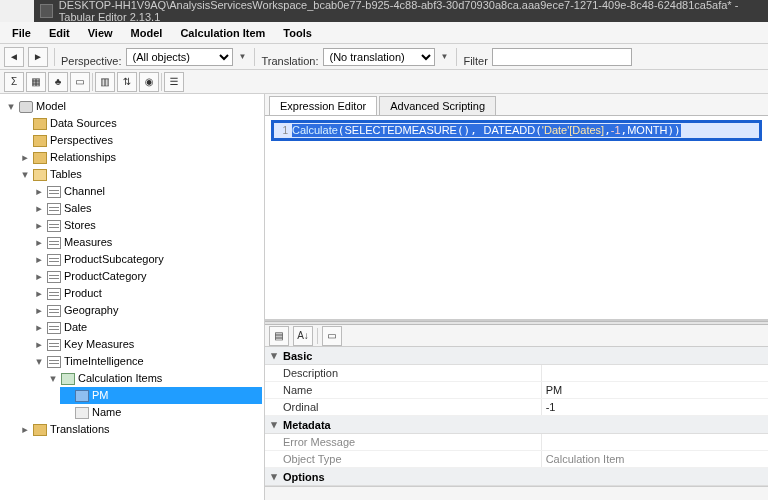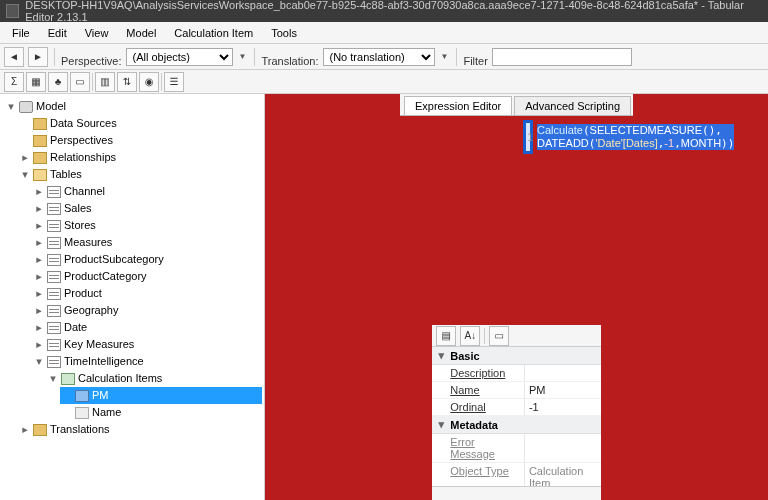--- a/index.html
+++ b/index.html
@@ -1,20 +1,20 @@
 <!DOCTYPE html>
 <html><head>
 <meta charset="utf-8">
 <style>
   * { box-sizing: border-box; margin: 0; padding: 0; font-family: "Segoe UI", Tahoma, sans-serif; font-size: 11px; }
   body { width: 768px; height: 500px; background: #f0f0f0; display: flex; flex-direction: column; overflow: hidden; }
-  .titlebar { background: #3a3a3a; color: #ccc; height: 22px; display: flex; align-items: center; padding: 0 6px; }
+  .titlebar { background: #3a3a3a; color: #ccc; height: 22px; display: flex; align-items: center; padding: 0 6px; margin-left: 34px; }
   .titlebar .icon { width: 14px; height: 14px; background: #555; border: 1px solid #777; margin-right: 6px; display:inline-block;}
   .menubar { background: #f5f5f5; border-bottom: 1px solid #d0d0d0; height: 22px; display: flex; align-items: center; padding: 0 4px; gap: 2px; }
-  .menubar .item { padding: 2px 8px; cursor: default; }
+  .menubar .item { padding: 2px 8px; cursor: default; font-weight: bold; }
   .toolbar1 { background: #f5f5f5; border-bottom: 1px solid #d0d0d0; height: 26px; display: flex; align-items: center; padding: 0 4px; gap: 4px; }
   .toolbar1 .sep { width:1px; height:18px; background:#ccc; margin:0 2px;}
   .toolbar1 .lbl { color:#333;margin-top:9px; }
   .toolbar1 select, .toolbar1 input { height:18px; border:1px solid #aaa; font-size:11px; padding:0 2px; background:#fff;}
   .toolbar2 { background: #f5f5f5; border-bottom: 1px solid #d0d0d0; height: 24px; display: flex; align-items: center; padding: 0 4px; gap: 2px;}
   .tbtn { width:20px; height:20px; border:1px solid #bbb; background:#fafafa; display:flex; align-items:center; justify-content:center; font-size:10px; color:#333; cursor:default;}
   .main { flex:1; display:flex; overflow:hidden; }
   .tree { width:265px; background:#fff; border-right:1px solid #ccc; overflow:auto; padding:4px 2px;}
   .tree ul { list-style:none; padding-left:14px;}
   .tree > ul { padding-left:2px;}
@@ -25,37 +25,37 @@
   .ic { width:14px; height:12px; display:inline-block; }
   .ic-folder { background:#e8c26a; border:1px solid #b89434;}
   .ic-folder-open { background:#f3d68f; border:1px solid #b89434;}
   .ic-db { background:#dcdcdc; border:1px solid #888; border-radius:2px;}
   .ic-table { background:#fff; border:1px solid #888; position:relative;}
   .ic-table::before{content:"";position:absolute;left:1px;right:1px;top:3px;height:1px;background:#888;}
   .ic-table::after{content:"";position:absolute;left:1px;right:1px;top:6px;height:1px;background:#888;}
   .ic-calc { background:#cfe8cf; border:1px solid #6a9a6a;}
   .ic-item { background:#8fbff0; border:1px solid #4a77aa;}
   .ic-name { background:#eee; border:1px solid #aaa;}
-  .right { flex:1; display:flex; flex-direction:column; background:#b91c1c;align-items:center;}
+  .right { flex:1; display:flex; flex-direction:column; background:#b91c1c;}
   .tabs { height:22px; border-bottom:1px solid #bbb; display:flex; align-items:flex-end; padding-left:4px; background:#f5f5f5;}
   .tab { padding:3px 10px; border:1px solid #bbb; border-bottom:none; background:#eee; margin-right:2px; cursor:default;}
   .tab.active { background:#fff; }
   .editor { flex:1; position:relative; background:#fff; border-bottom:2px solid #ccc; min-height:180px;}
   .editor-inner { position:absolute; left:6px; right:6px; top:4px; border:3px solid #1a5fd0; background:#dbe7ff; padding:1px 2px;}
   .editor-line { display:flex; align-items:center;}
   .lineno { width:12px; color:#888; font-size:10px; text-align:right; margin-right:4px;}
   .code { font-family: Consolas, monospace; font-size:11px; background:#2f6fe0; color:#fff; padding:0 0;}
   .code .kw{color:#d8f0ff;} .code .fn{color:#fff;} .code .str{color:#ffe6a8;} .code .num{color:#ffd0d0;}
   .splitter{height:4px;background:#e4e4e4;border-top:1px solid #bbb;border-bottom:1px solid #bbb;}
   .props { height:175px; display:flex; flex-direction:column; background:#fff;}
   .props-tb { height:22px; background:#f5f5f5; border-bottom:1px solid #ccc; display:flex; align-items:center; padding:0 4px; gap:4px;}
   .props-grid { flex:1; overflow:auto;}
   .cat { background:#eef0f2; font-weight:bold; padding:2px 4px; border-bottom:1px solid #ddd; display:flex; align-items:center; gap:4px;}
   .prow { display:flex; border-bottom:1px solid #f0f0f0;}
-  .pname { width:55%; padding:2px 4px 2px 18px; color:#333; border-right:1px solid #e8e8e8;text-decoration:underline;}
+  .pname { width:55%; padding:2px 4px 2px 18px; color:#333; border-right:1px solid #e8e8e8;}
   .pval { flex:1; padding:2px 4px; color:#222;}
   .props-desc{height:14px;border-top:1px solid #ccc;background:#f5f5f5;}
   .dropdown-arrow{font-size:8px;color:#555;padding:0 2px;}
 </style>
 </head>
 <body>
 
 <div class="titlebar">
   <span class="icon"></span>
   <span>DESKTOP-HH1V9AQ\AnalysisServicesWorkspace_bcab0e77-b925-4c88-abf3-30d70930a8ca.aaa9ece7-1271-409e-8c48-624d81ca5afa* - Tabular Editor 2.13.1</span>

